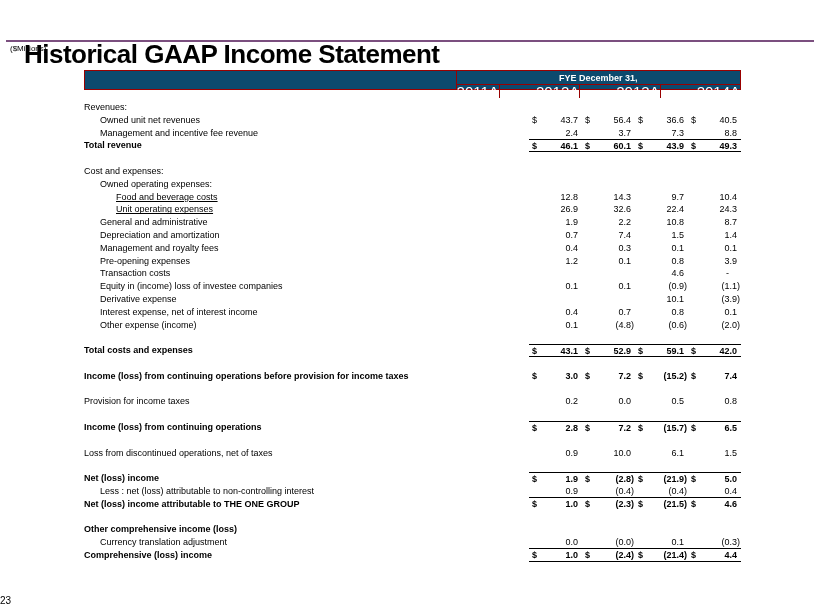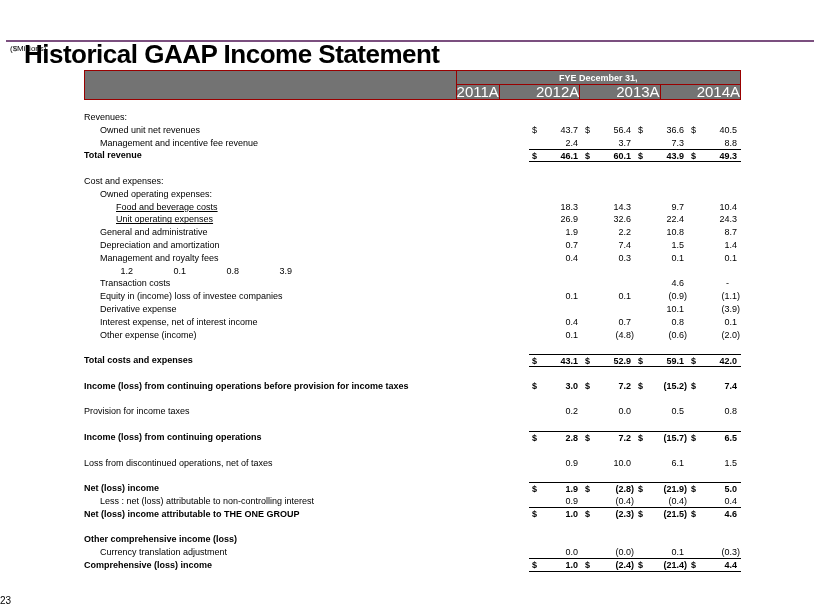--- a/index.html
+++ b/index.html
@@ -14,21 +14,21 @@
   .title-underline{
     position:absolute;left:6px;top:40px;width:808px;height:2px;
   }
   .units{
     position:absolute;left:10px;top:44px;font-size:8px;
   }
   .table{
     position:absolute;left:84px;top:70px;width:657px;
   }
   .thead{
-    display:flex;height:30px;background:#737373;box-sizing:border-box;
+    display:flex;height:20px;background:#0c4a6e;box-sizing:border-box;
     border:1px solid #990000;
   }
   .th-label{width:444px;box-sizing:border-box;border-right:1px solid #990000;}
   .th-years{flex:1;display:flex;flex-direction:column;}
   .th-fye{
     height:14px;line-height:14px;box-sizing:border-box;
     border-bottom:1px solid #990000;color:#fff;font-weight:bold;
     font-size:9px;text-align:center;
   }
   .th-year-row{flex:1;display:flex;}
@@ -186,21 +186,21 @@
           </div>
           <div class="col">
             <span class="val"></span>
           </div>
         </div>
       </div>
       <div class="row">
         <div class="label indent2">Food and beverage costs</div>
         <div class="nums">
           <div class="col">
-            <span class="val">18.3</span>
+            <span class="val">12.8</span>
           </div>
           <div class="col">
             <span class="val">14.3</span>
           </div>
           <div class="col">
             <span class="val">9.7</span>
           </div>
           <div class="col">
             <span class="val">10.4</span>
           </div>
@@ -268,20 +268,21 @@
           </div>
           <div class="col">
             <span class="val">0.1</span>
           </div>
           <div class="col">
             <span class="val">0.1</span>
           </div>
         </div>
       </div>
       <div class="row">
+        <div class="label indent1">Pre-opening expenses</div>
         <div class="nums">
           <div class="col">
             <span class="val">1.2</span>
           </div>
           <div class="col">
             <span class="val">0.1</span>
           </div>
           <div class="col">
             <span class="val">0.8</span>
           </div>

